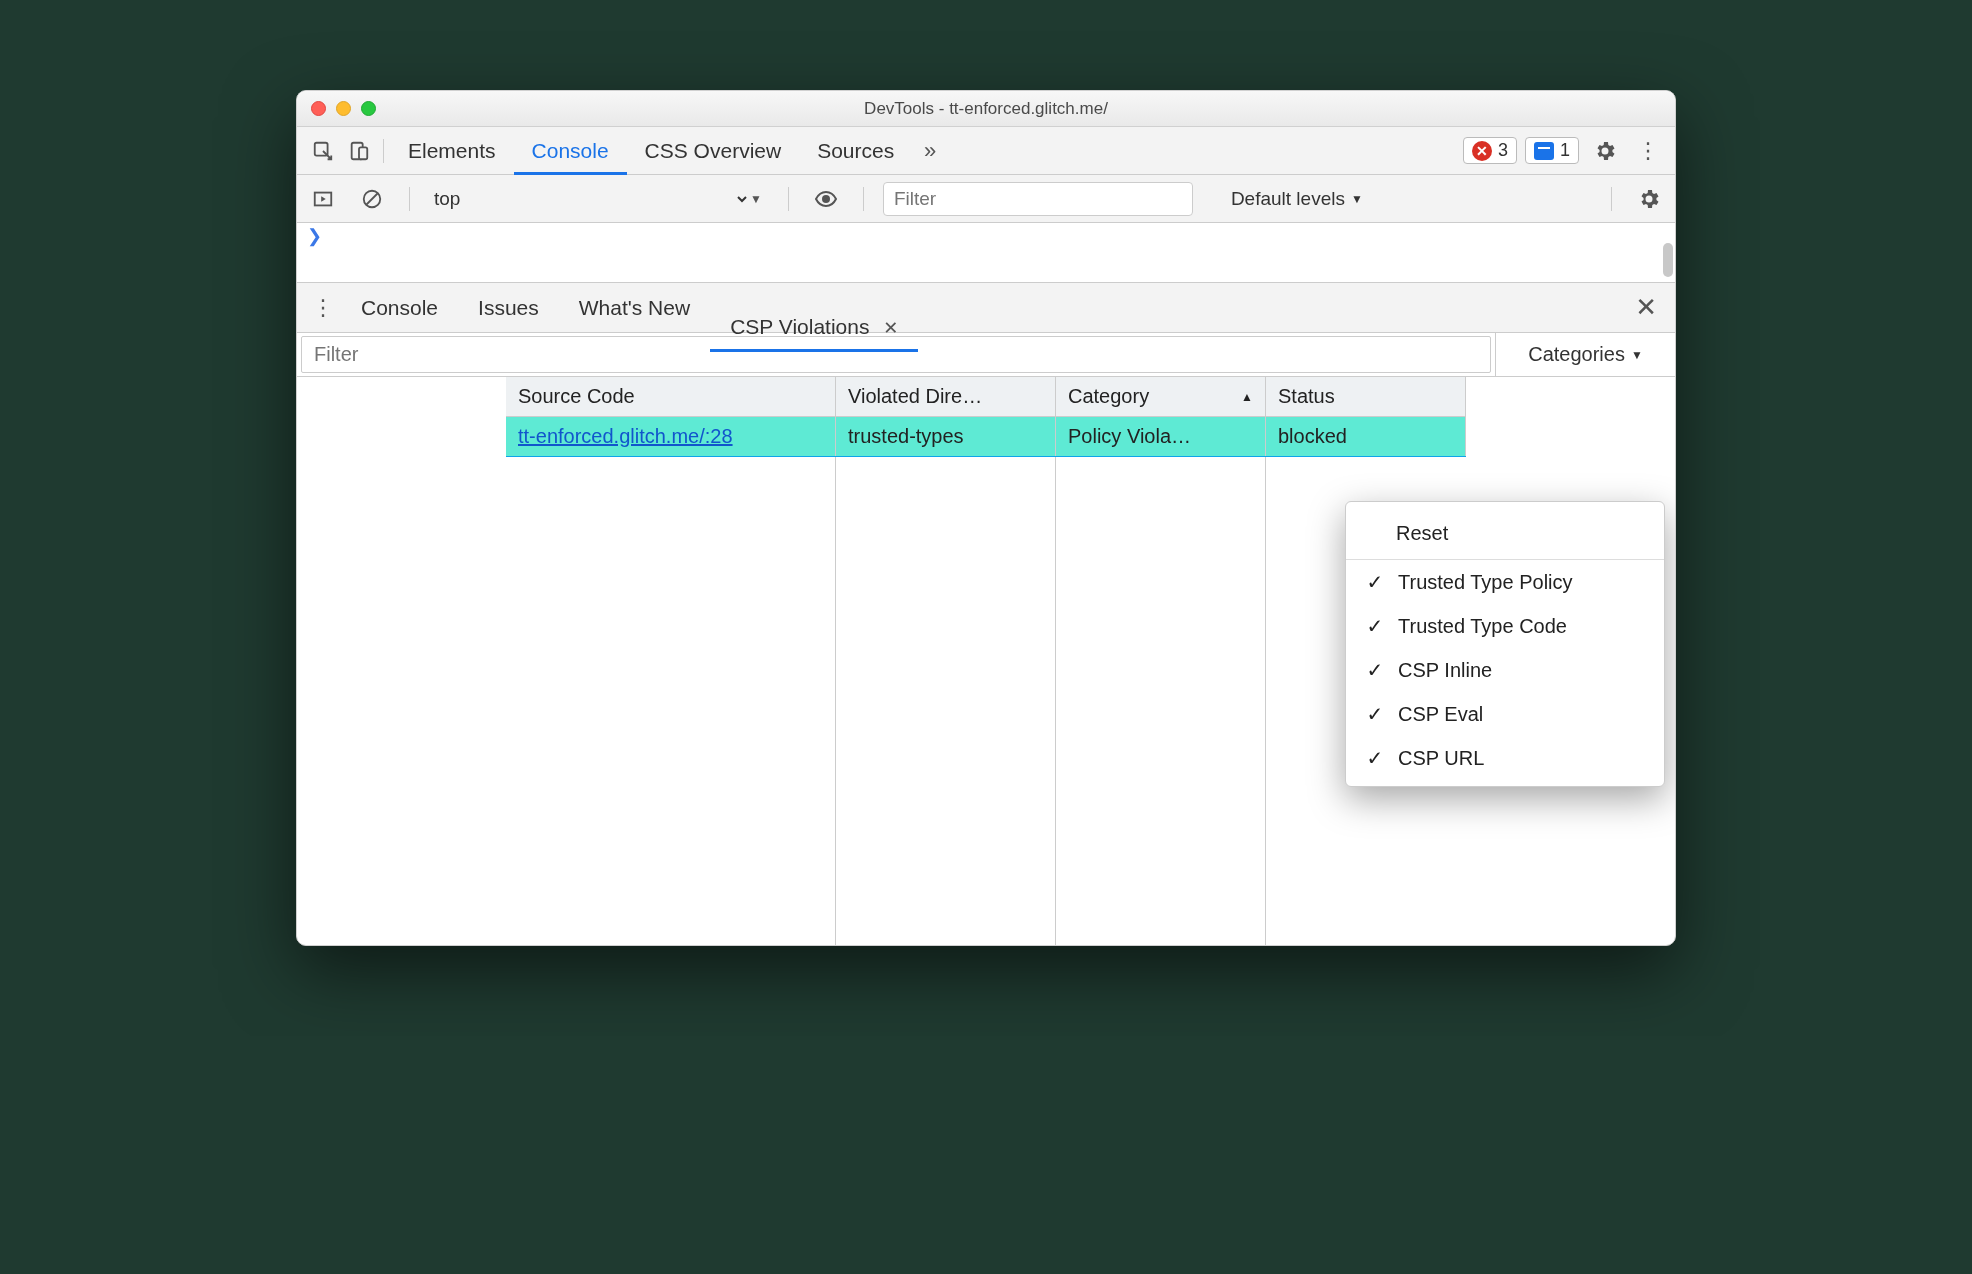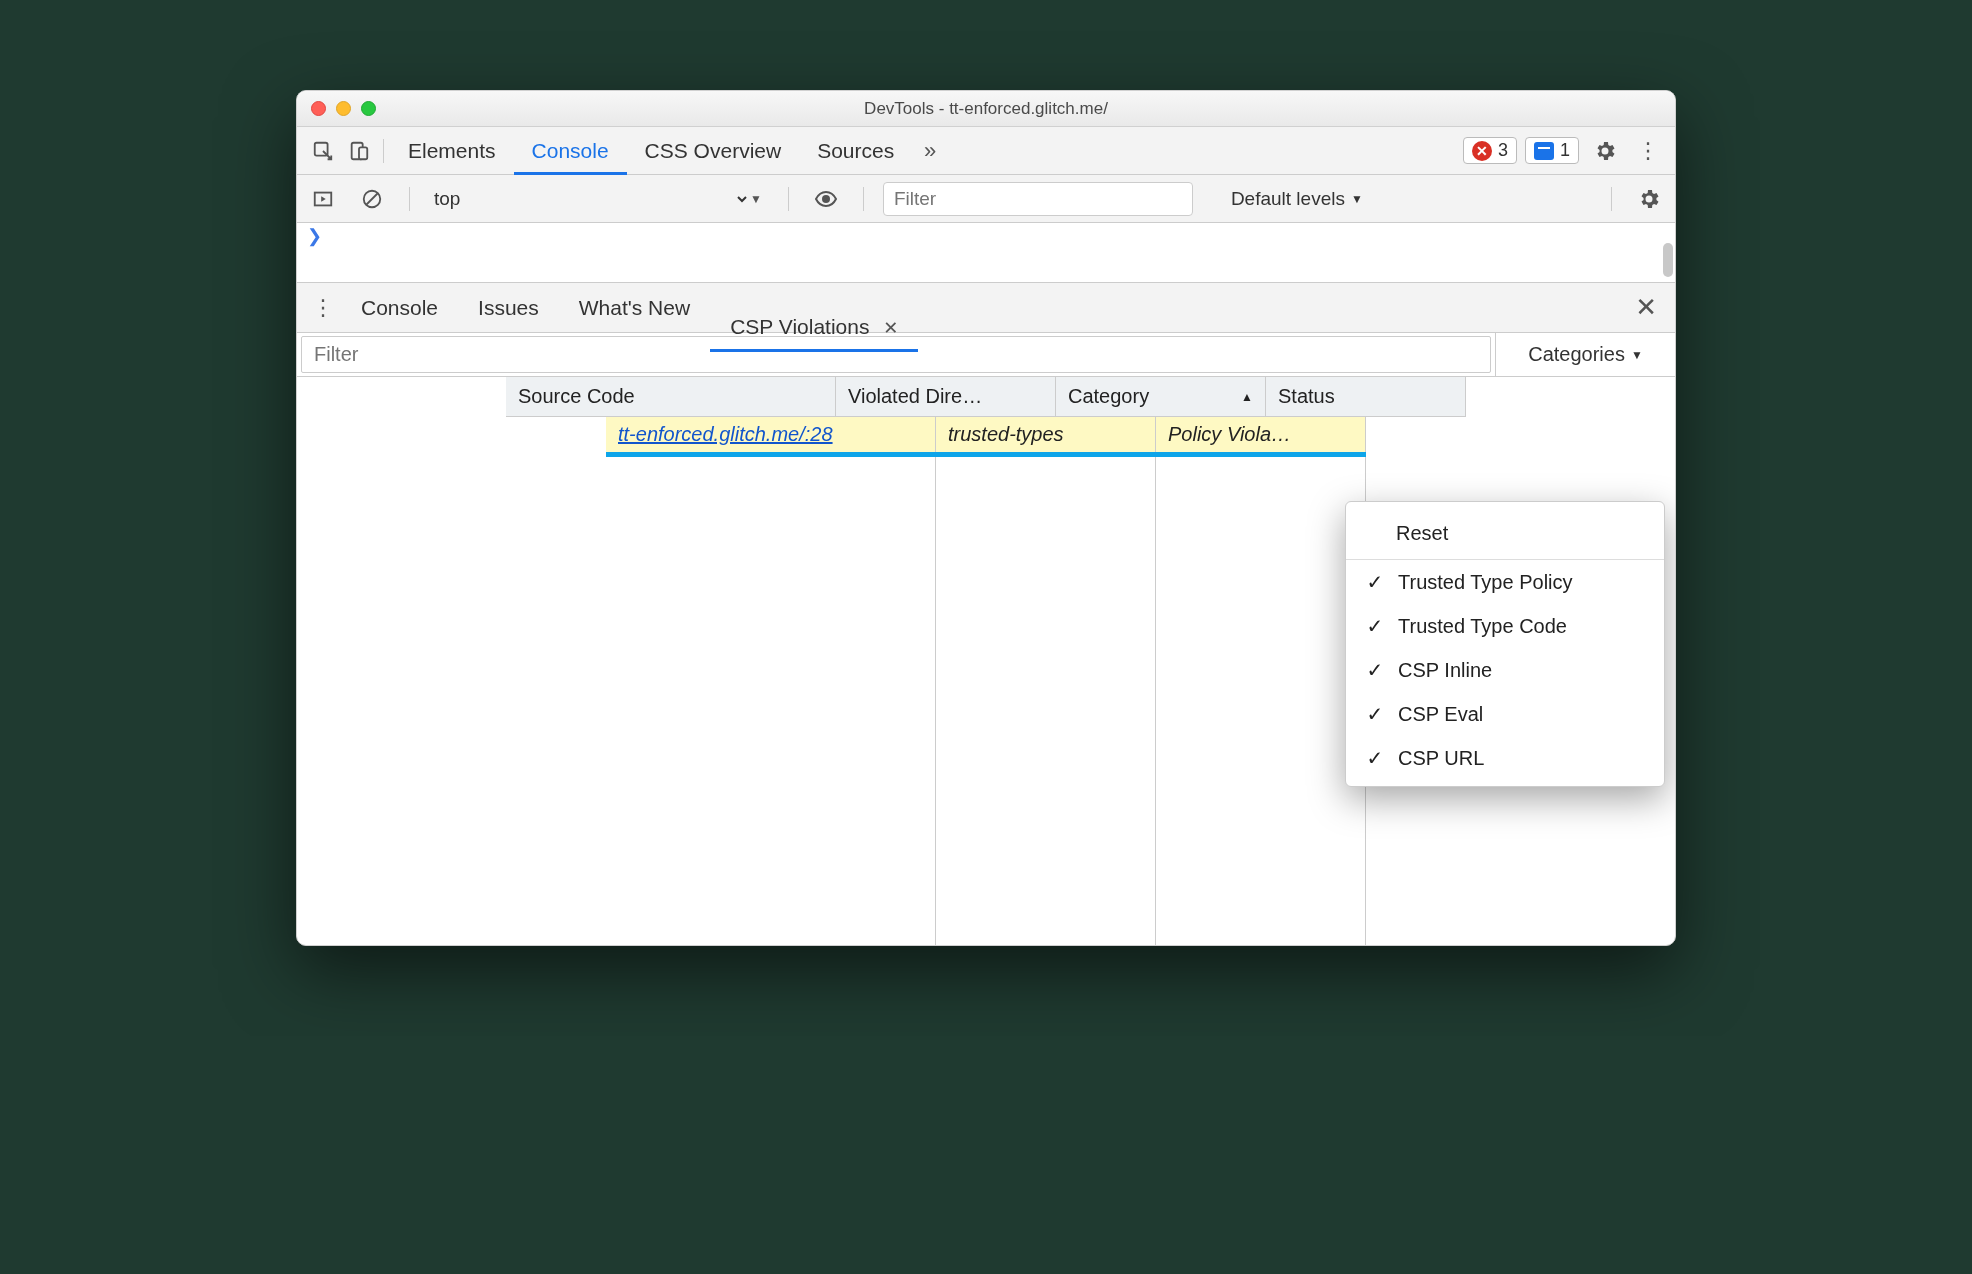--- a/index.html
+++ b/index.html
@@ -113,21 +113,21 @@
   
   .vtable{ flex:1; display:flex; flex-direction:column; position:relative; overflow:hidden;align-items:center;}
   .thead, .trow{ display:flex; }
   .thead{ background:#eef1f3; border-bottom:1px solid #ccc; height:40px; }
   .th, .td{
     padding:6px 12px; font-size:20px; color:#222; display:flex; align-items:center;
     border-right:1px solid #ccc; overflow:hidden; white-space:nowrap; text-overflow:ellipsis;
   }
   .c1{width:330px;} .c2{width:220px;} .c3{width:210px;} .c4{flex:1; min-width:200px;}
   .th .sort{ margin-left:auto; font-size:12px; }
-  .trow{ height:40px; border-bottom:5px solid #0ea5e9; background:#fef9c3;font-style:italic;}
+  .trow{ height:40px; border-bottom:1px solid #0ea5e9; background:#5eead4;}
   .td a{ color:#1155cc; text-decoration:underline; }
   .tbody{ position:relative; flex:1; }
   .tbody:after{
     content:""; position:absolute; left:0; right:0; top:40px; bottom:0;
     background:
       linear-gradient(to right, transparent 0, transparent 329px, #ccc 329px, #ccc 330px,
         transparent 330px, transparent 549px, #ccc 549px, #ccc 550px,
         transparent 550px, transparent 759px, #ccc 759px, #ccc 760px, transparent 760px);
   }
 
@@ -284,20 +284,21 @@
             <span>Status</span>
           </div>
     </div>
     <div class="tbody">
       <div class="trow">
         <div class="td c1">
               <a href="#">tt-enforced.glitch.me/:28</a>
             </div>
         <div class="td c2">trusted-types</div>
         <div class="td c3">Policy Viola…</div>
+        <div class="td c4">blocked</div>
       </div>
     </div>
   </div>
 
   <div class="popup">
     <div class="reset">Reset</div>
     <div class="item">
           <span class="chk">✓</span>
           <span>Trusted Type Policy</span>
         </div>

